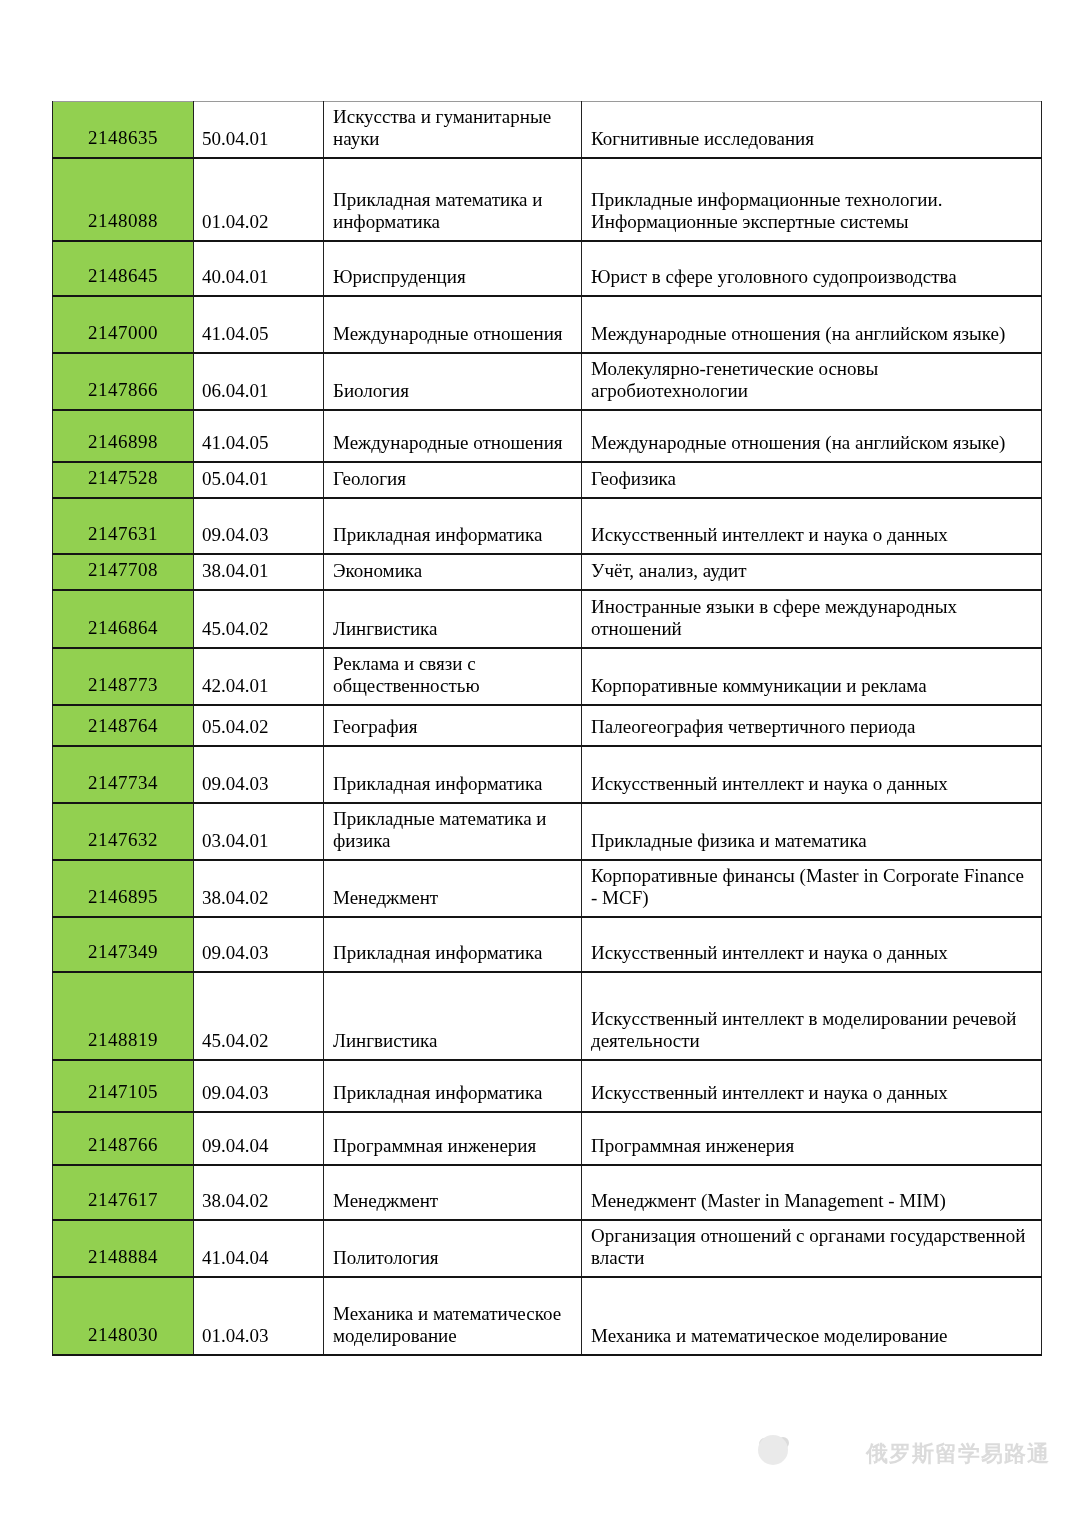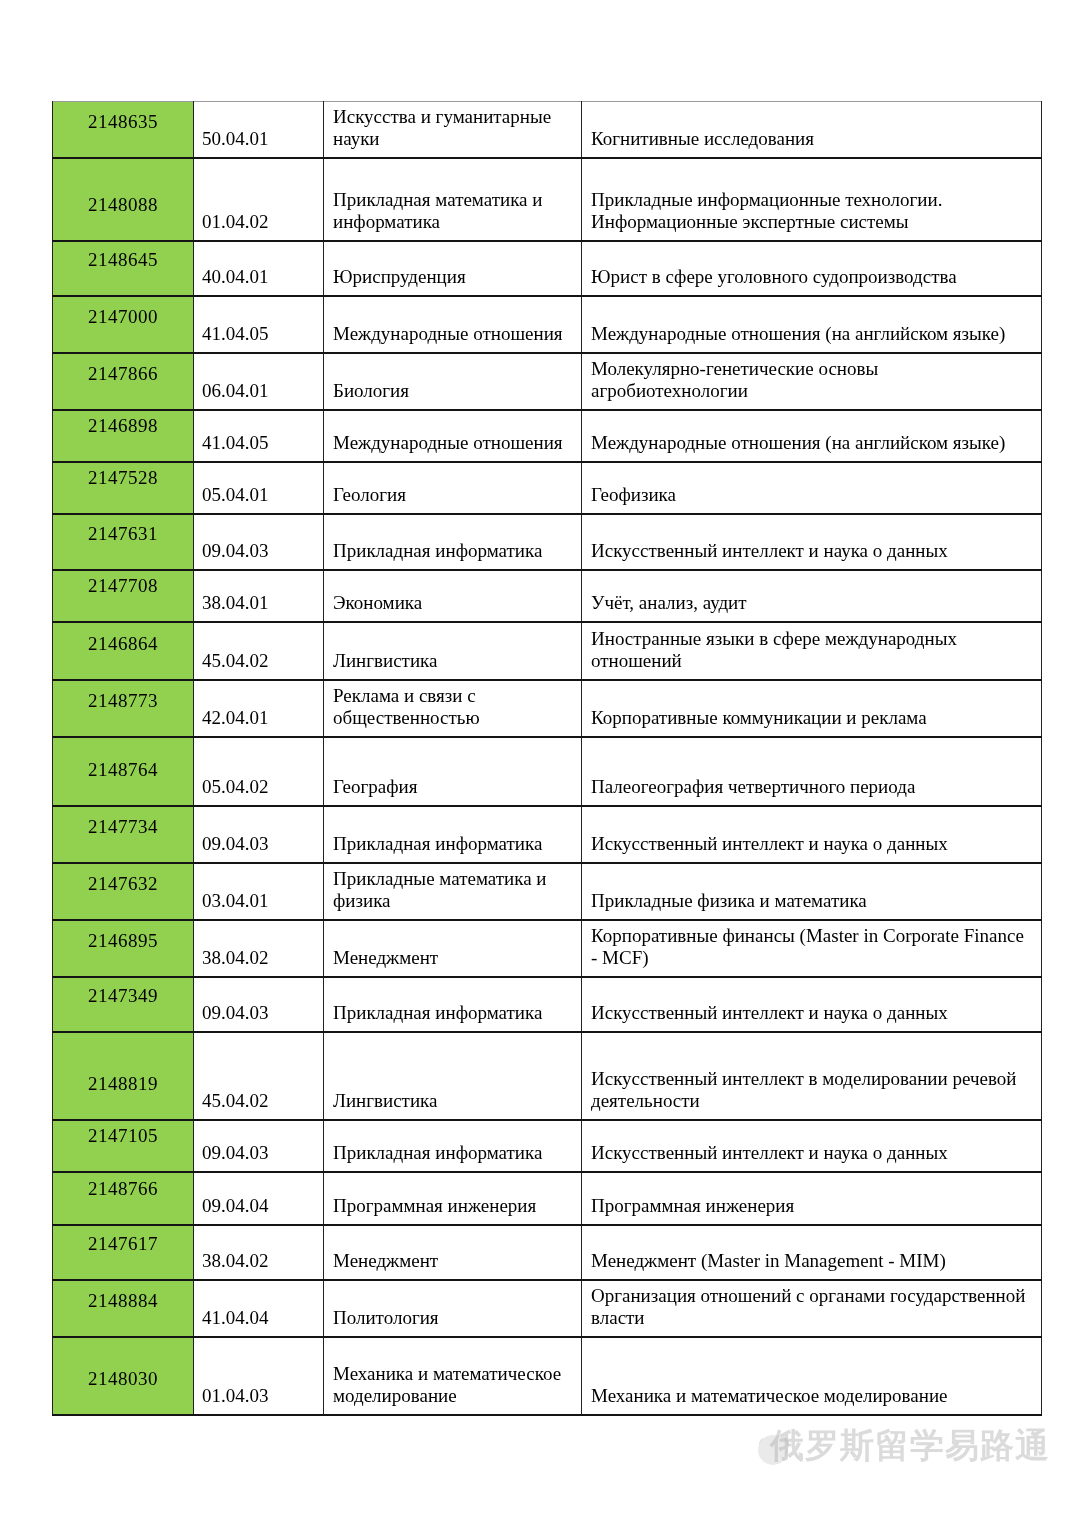--- a/index.html
+++ b/index.html
@@ -31,39 +31,39 @@
     vertical-align: bottom;
     font-size: 19px;
     line-height: 22px;
     padding: 4px 8px 7px 8px;
     border-left: 1.5px solid #222;
     overflow: hidden;
   }
   td.col-id {
     background: var(--id-bg, #92D050);
     text-align: center;
-    padding-bottom: 24px;
+    padding-bottom: 8px;
     letter-spacing: 0.5px;
   }
   td.col-code   { }
   td.col-field  { padding-left: 9px; }
   td.col-program{ padding-left: 9px; }
 
   .watermark {
     position: absolute;
     right: 0; bottom: 0;
     width: 420px; height: 140px;
     pointer-events: none;
   }
   .wm-ghost {
     position: absolute;
     right: 30px; bottom: 58px;
     font-family: "Liberation Sans", sans-serif;
     font-weight: bold;
-    font-size: 34px;
+    font-size: 22px;
     letter-spacing: 1px;
     color: rgba(175, 175, 175, 0.45);
     white-space: nowrap;
   }
   .wm-logo {
     position: absolute;
     right: 292px; bottom: 62px;
     width: 30px; height: 30px;
     border-radius: 50%;
     background: rgba(185, 185, 185, 0.30);
@@ -155,21 +155,21 @@
           <td class="col-code">45.04.02</td>
           <td class="col-field">Лингвистика</td>
           <td class="col-program">Иностранные языки в сфере международных отношений</td>
         </tr>
         <tr style="height: 55px;">
           <td class="col-id">2148773</td>
           <td class="col-code">42.04.01</td>
           <td class="col-field">Реклама и связи с общественностью</td>
           <td class="col-program">Корпоративные коммуникации и реклама</td>
         </tr>
-        <tr style="height: 69px;">
+        <tr style="height: 41px;">
           <td class="col-id">2148764</td>
           <td class="col-code">05.04.02</td>
           <td class="col-field">География</td>
           <td class="col-program">Палеогеография четвертичного периода</td>
         </tr>
         <tr style="height: 57px;">
           <td class="col-id">2147734</td>
           <td class="col-code">09.04.03</td>
           <td class="col-field">Прикладная информатика</td>
           <td class="col-program">Искусственный интеллект и наука о данных</td>

